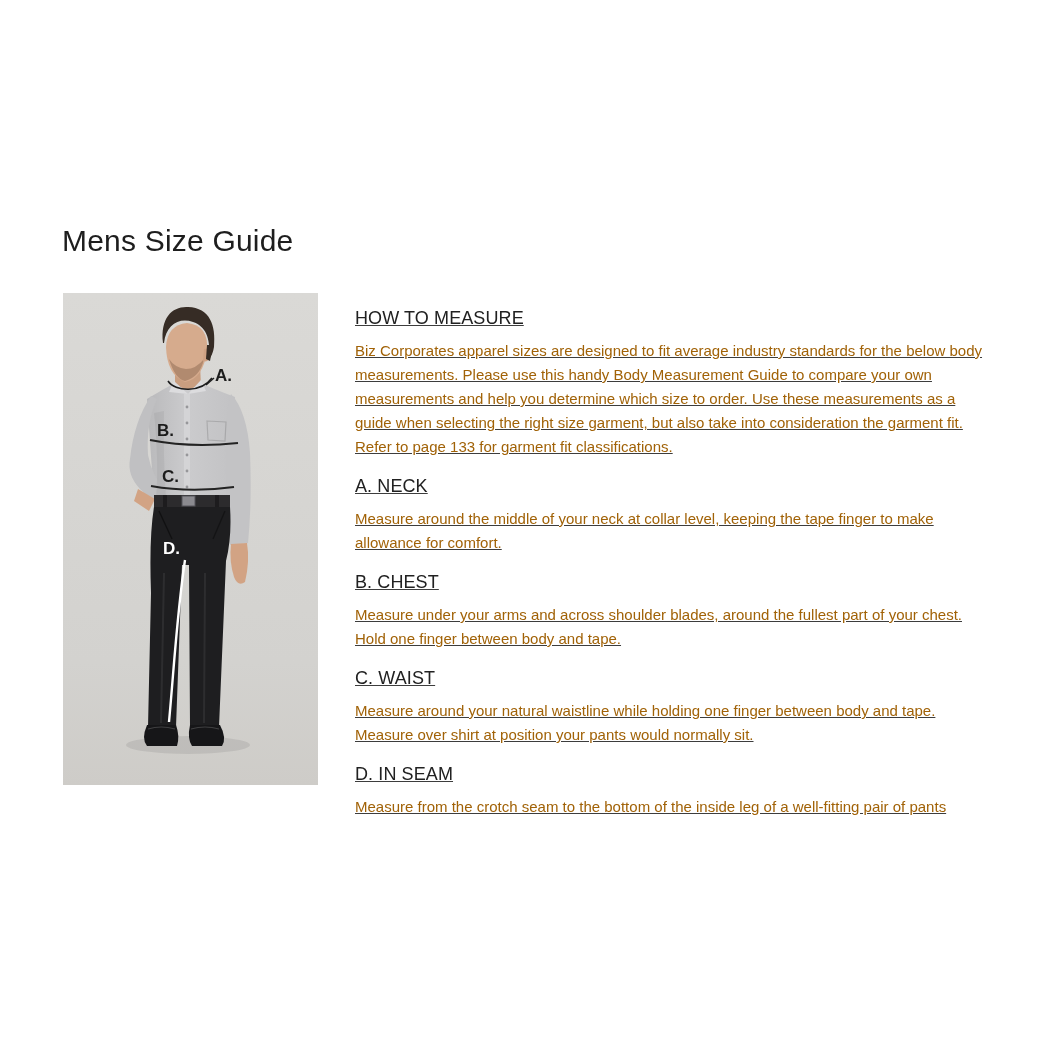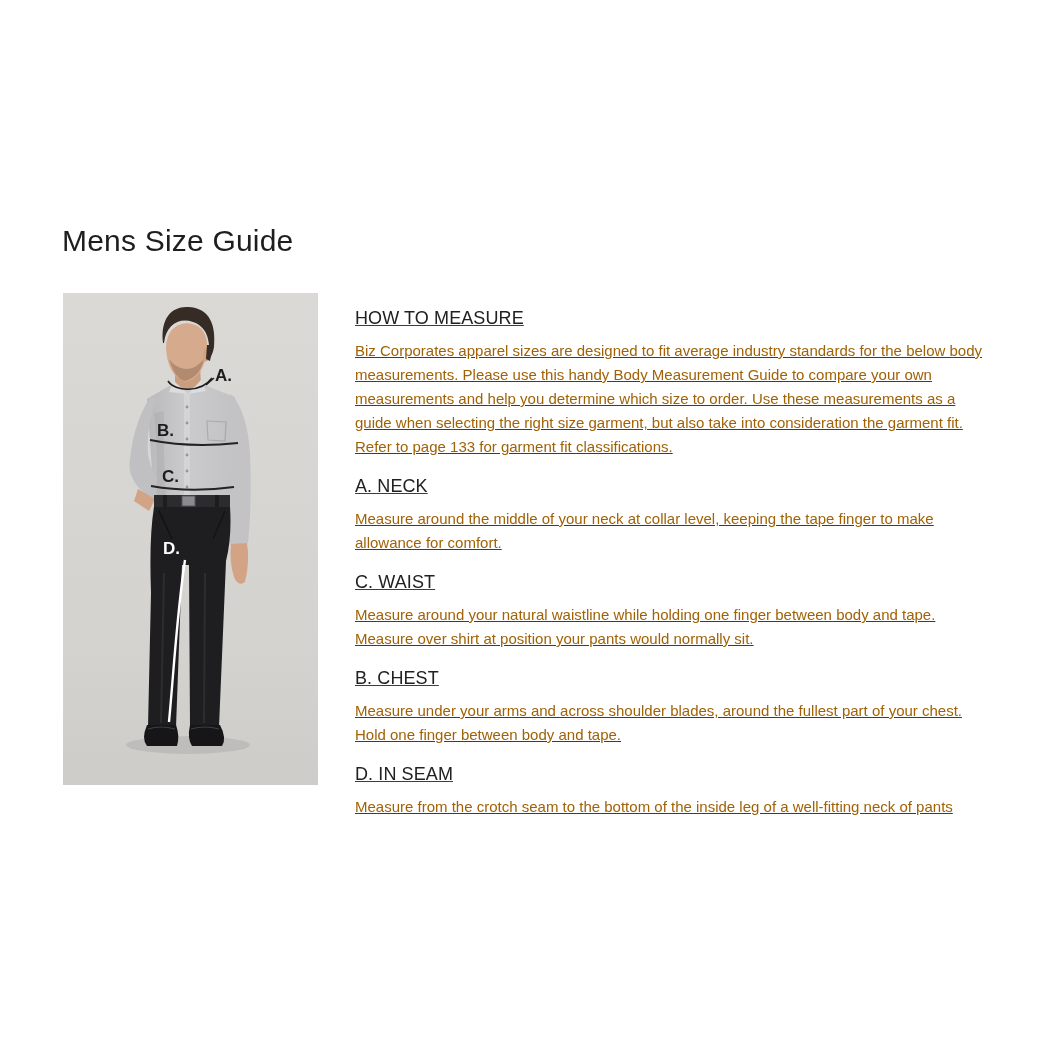--- a/index.html
+++ b/index.html
@@ -161,28 +161,28 @@
   <div class="content">
     <h2>HOW TO MEASURE</h2>
     <p>Biz Corporates apparel sizes are designed to fit average industry standards for the below body measurements. Please use this handy Body Measurement Guide to compare your own measurements and help you determine which size to order. Use these measurements as a guide when selecting the right size garment, but also take into consideration the garment fit. Refer to page 133 for garment fit classifications.</p>
 
     <section>
       <h2>A. NECK</h2>
       <p>Measure around the middle of your neck at collar level, keeping the tape finger to make allowance for comfort.</p>
     </section>
 
     <section>
+      <h2>B. CHEST</h2>
+      <p>Measure under your arms and across shoulder blades, around the fullest part of your chest. Hold one finger between body and tape.</p>
+    </section>
+
+    <section>
       <h2>C. WAIST</h2>
       <p>Measure around your natural waistline while holding one finger between body and tape. Measure over shirt at position your pants would normally sit.</p>
     </section>
 
     <section>
-      <h2>B. CHEST</h2>
-      <p>Measure under your arms and across shoulder blades, around the fullest part of your chest. Hold one finger between body and tape.</p>
-    </section>
-
-    <section>
       <h2>D. IN SEAM</h2>
-      <p>Measure from the crotch seam to the bottom of the inside leg of a well-fitting neck of pants</p>
+      <p>Measure from the crotch seam to the bottom of the inside leg of a well-fitting pair of pants</p>
     </section>
   </div>
 
 </div>
 
 </body></html>

